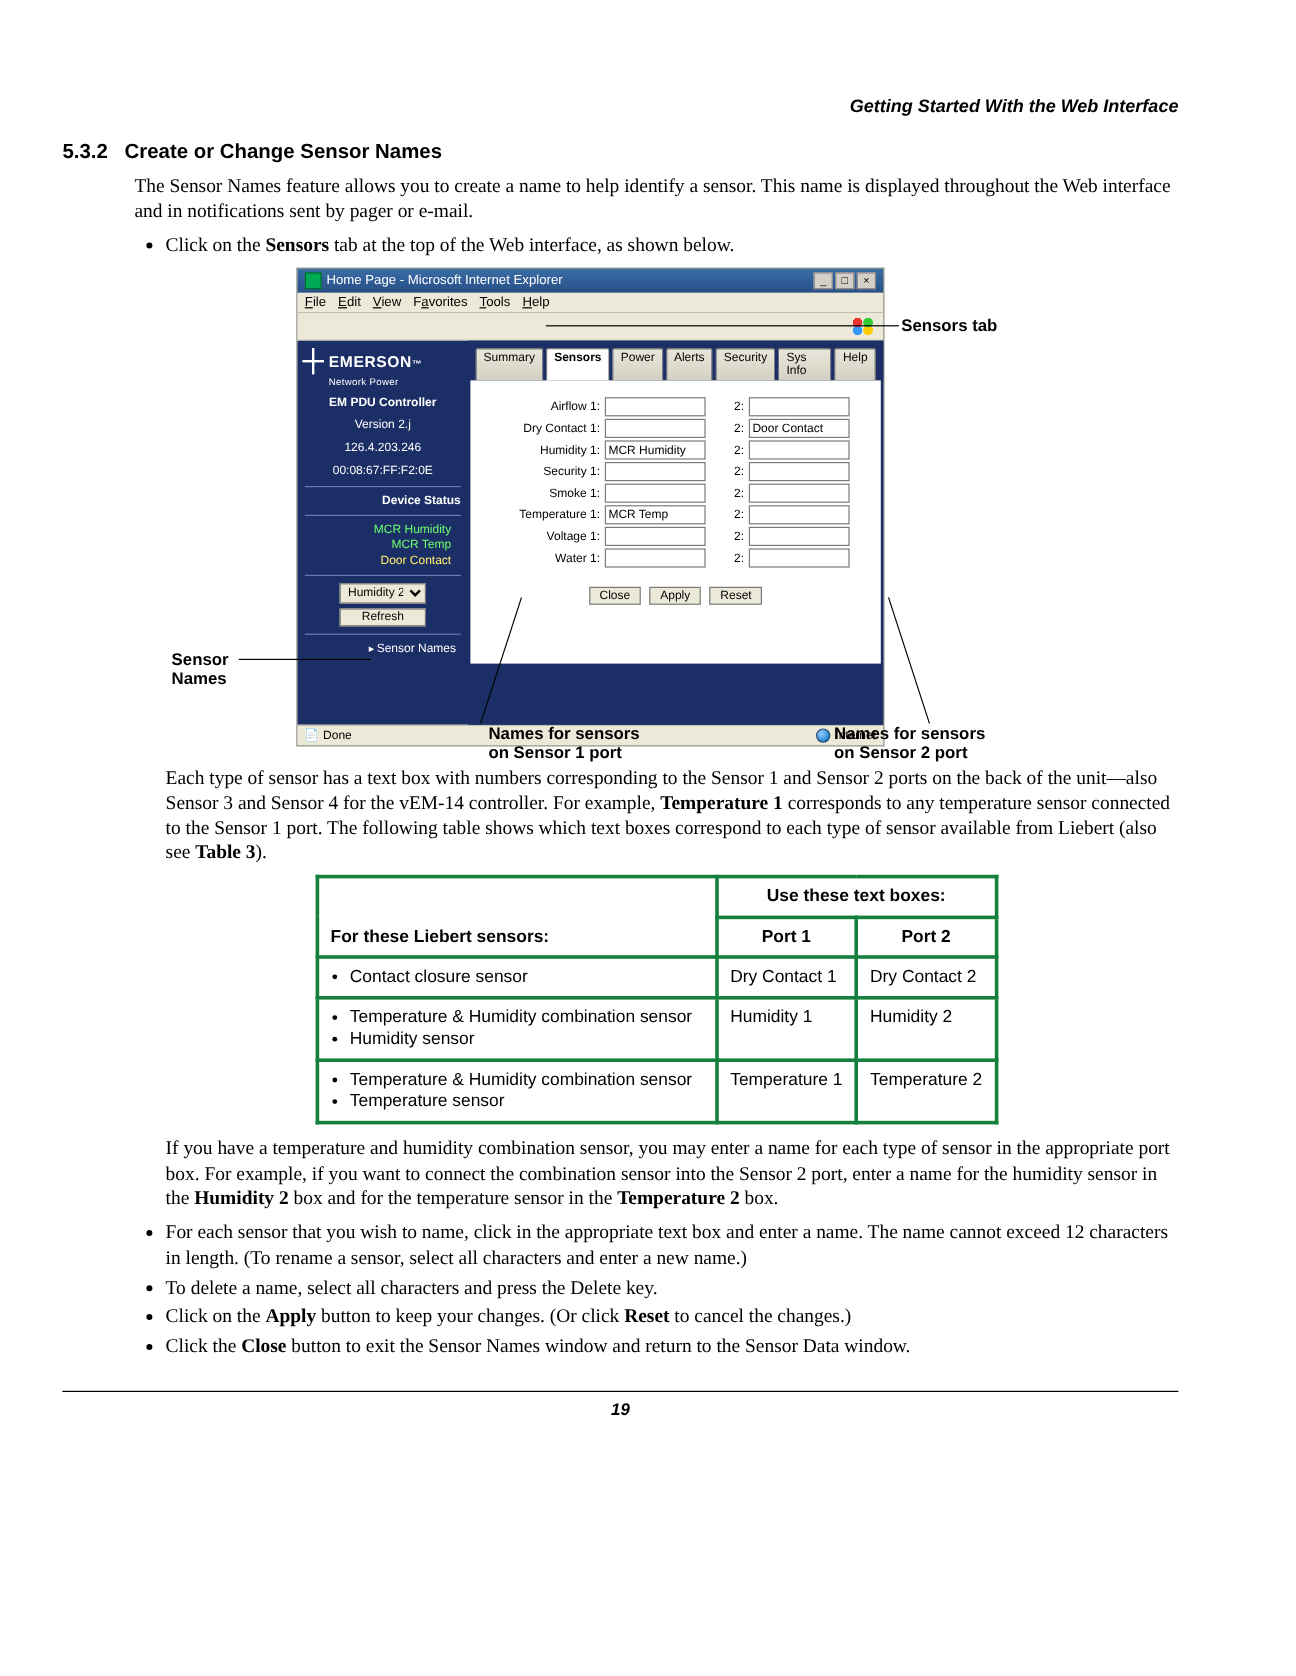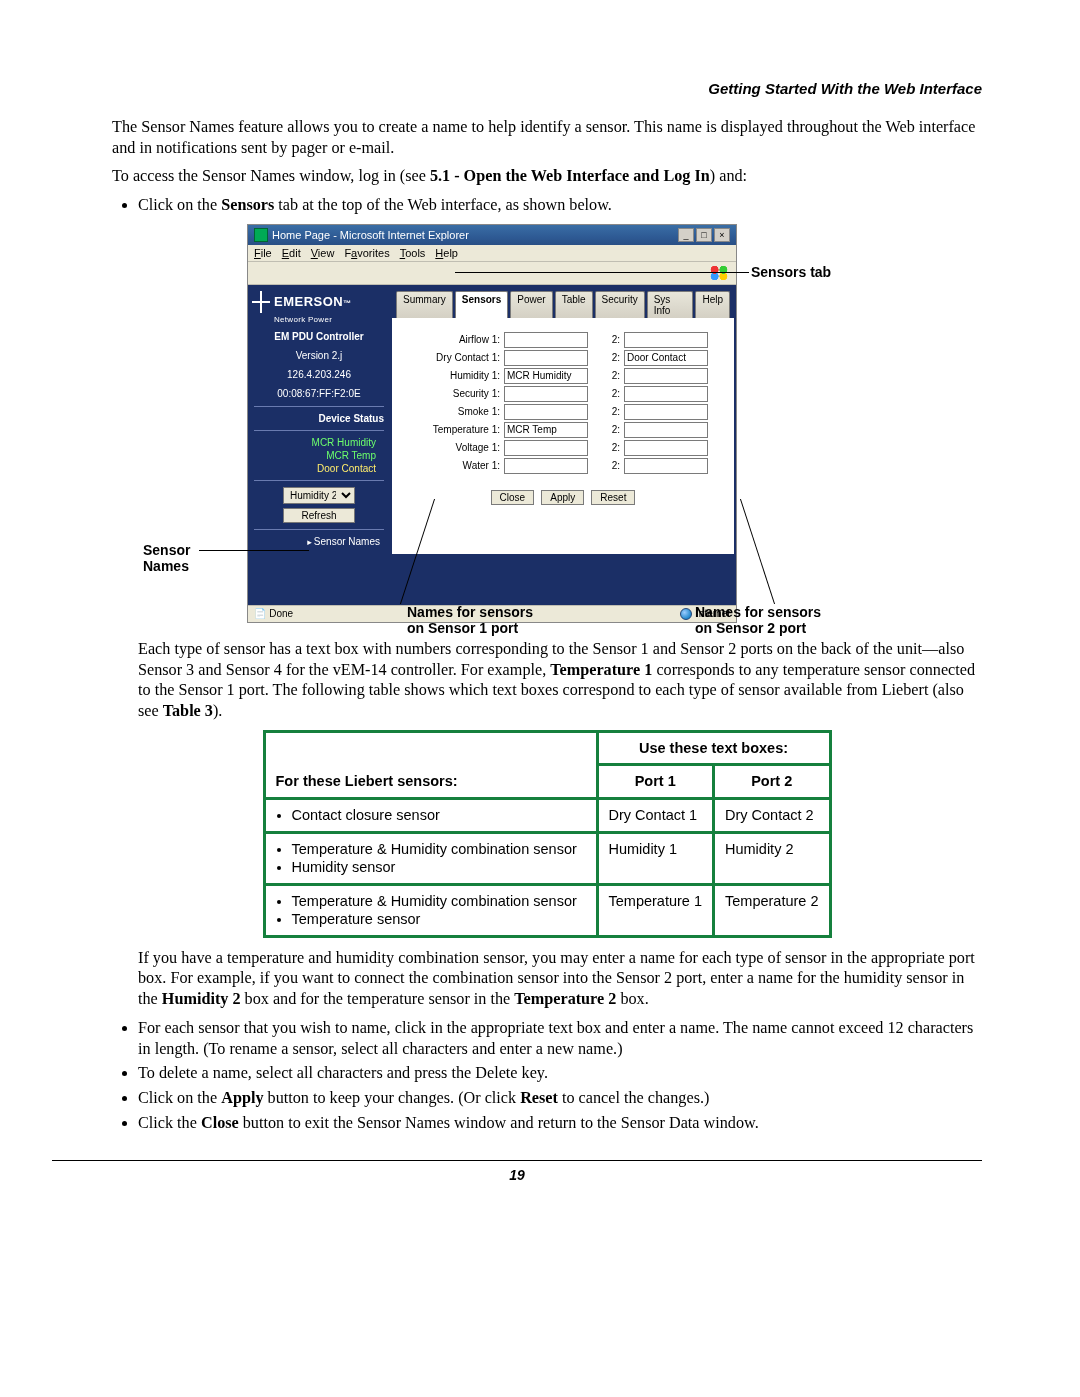--- a/index.html
+++ b/index.html
@@ -227,26 +227,26 @@
     font-size:14px;
   }
 </style>
 </head>
 <body>
 
 <div class="page">
 
   <div class="running-head">Getting Started With the Web Interface</div>
 
+  <div class="sec-heading">
+    <span class="secnum">5.3.2</span><span>Create or Change Sensor Names</span>
+  </div>
 
   <div class="body-text">
     <p>The Sensor Names feature allows you to create a name to help identify a sensor. This name is displayed throughout the Web interface and in notifications sent by pager or e-mail.</p>
-    <p>
-      <span>To access the Sensor Names window, log in (see </span><span class="b">5.1 - Open the Web Interface and Log In</span><span>) and:</span>
-    </p>
     <ul class="bullets">
       <li>
         <span>Click on the </span><span class="b">Sensors</span><span> tab at the top of the Web interface, as shown below.</span>
       </li>
     </ul>
   </div>
 
   <div class="figwrap">
 
     <div class="callout" style="left:604px; top:40px;">Sensors tab</div>
@@ -310,21 +310,21 @@
           <button class="sb-btn">Refresh</button>
           <hr>
           <div class="sb-link"><span class="sb-link-icon"></span><span>Sensor Names</span></div>
         </div>
 
         <div class="mainpane">
           <div class="tabrow">
             <div class="tab">Summary</div>
             <div class="tab active">Sensors</div>
             <div class="tab">Power</div>
-            <div class="tab">Table</div>
+            <div class="tab">Alerts</div>
             <div class="tab">Security</div>
             <div class="tab">Sys Info</div>
             <div class="tab">Help</div>
           </div>
           <div class="workarea">
             <div class="sensor-grid">
               <div class="sensor-col">
                 <div class="sensor-row">
                     <span class="lbl">Airflow 1:</span>
                     <input style="">

